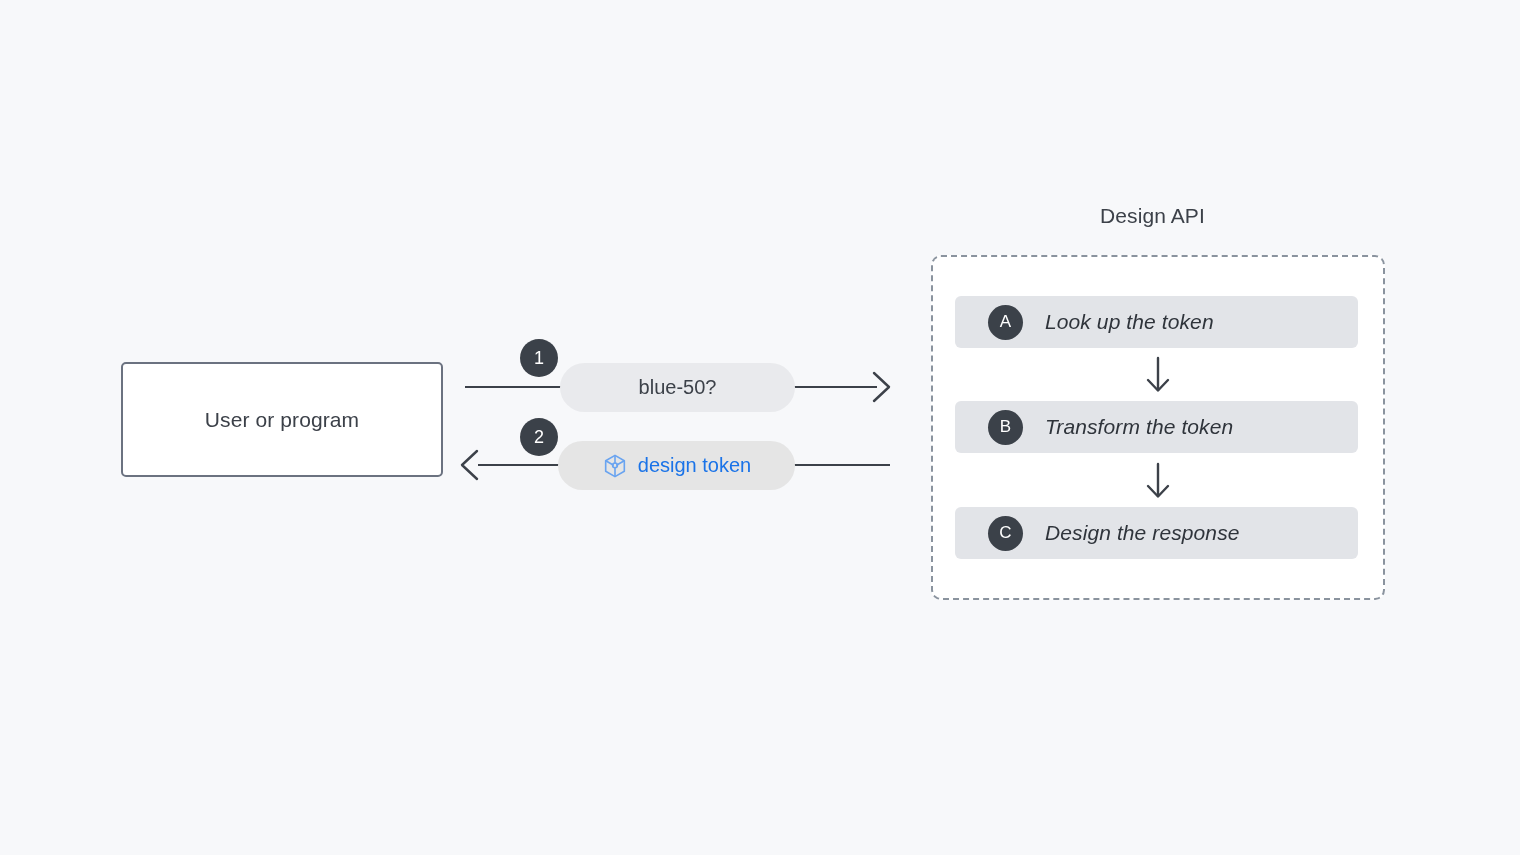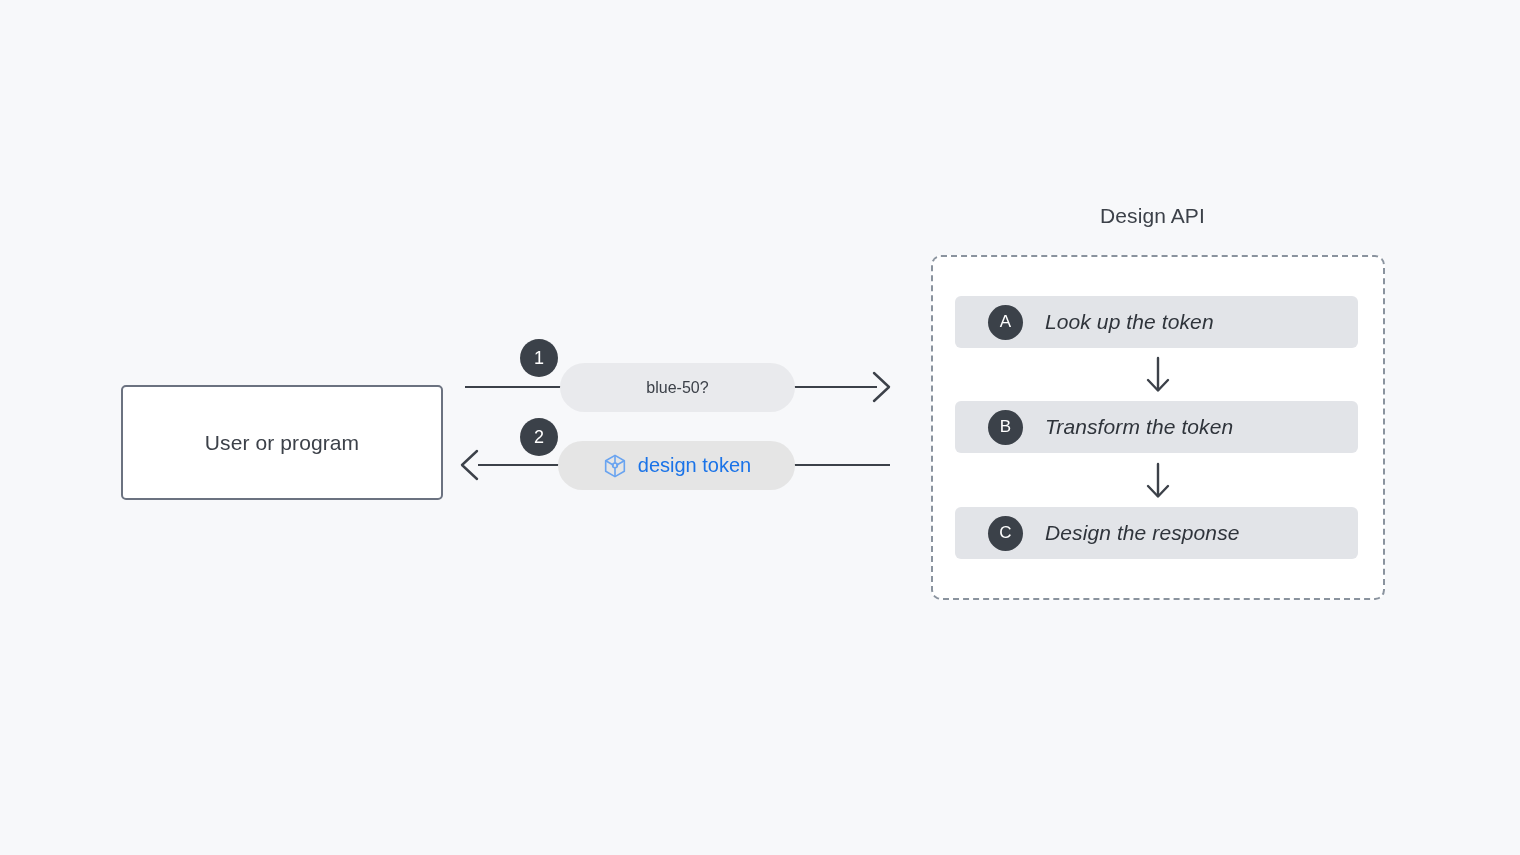--- a/index.html
+++ b/index.html
@@ -17,21 +17,21 @@
   #canvas {
     position: relative;
     width: 1520px;
     height: 855px;
   }
 
   
   .actor-box {
     position: absolute;
     left: 121px;
-    top: 385px;
+    top: 362px;
     width: 322px;
     height: 115px;
     box-sizing: border-box;
     background: #ffffff;
     border: 2px solid #6b7280;
     border-radius: 5px;
     display: flex;
     align-items: center;
     justify-content: center;
   }
@@ -78,21 +78,21 @@
     justify-content: center;
     z-index: 4;
   }
   .bubble-request {
     left: 560px;
     top: 363px;
     width: 235px;
     background: #e9eaed;
   }
   .bubble-request .bubble-text {
-    font-size: 16px;
+    font-size: 20px;
     color: #3c4149;
   }
   .bubble-response {
     left: 558px;
     top: 441px;
     width: 237px;
     background: #e5e5e5;
     gap: 10px;
   }
   .bubble-response .bubble-text {

